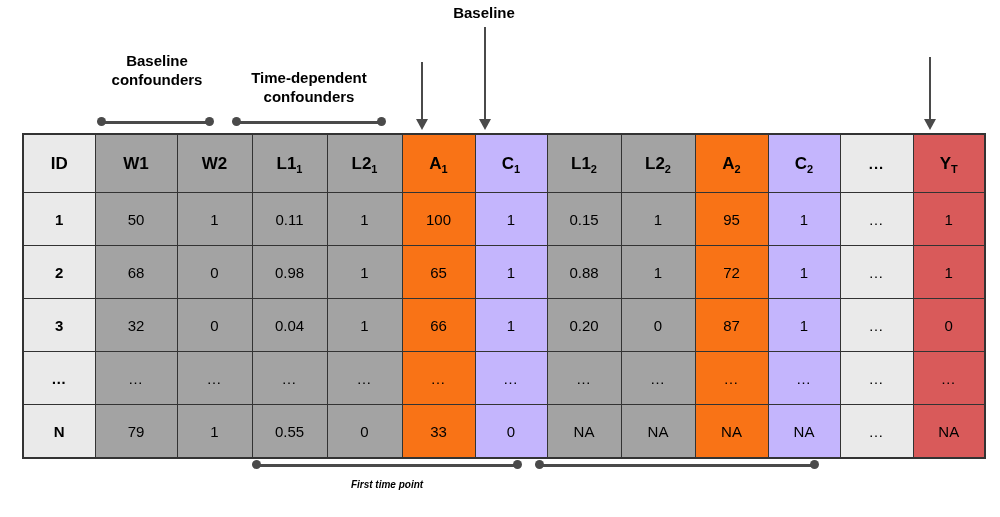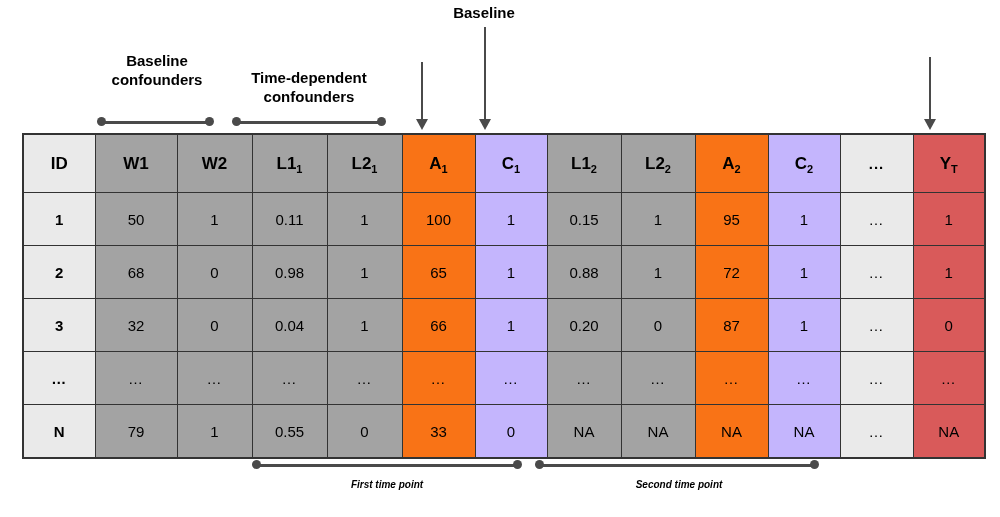--- a/index.html
+++ b/index.html
@@ -280,15 +280,14 @@
     <div class="line"></div>
     <div class="dot right"></div>
   </div>
   <div class="tp-label" style="left:327px; top:479px; width:120px;">First time point</div>
 
   <div class="bar" style="left:535px; top:460px; width:284px;">
     <div class="dot left"></div>
     <div class="line"></div>
     <div class="dot right"></div>
   </div>
-  <div class="tp-label" style="left:604px; top:479px; width:150px;">Second time point</div>
 
 </div>
 
 </body></html>

